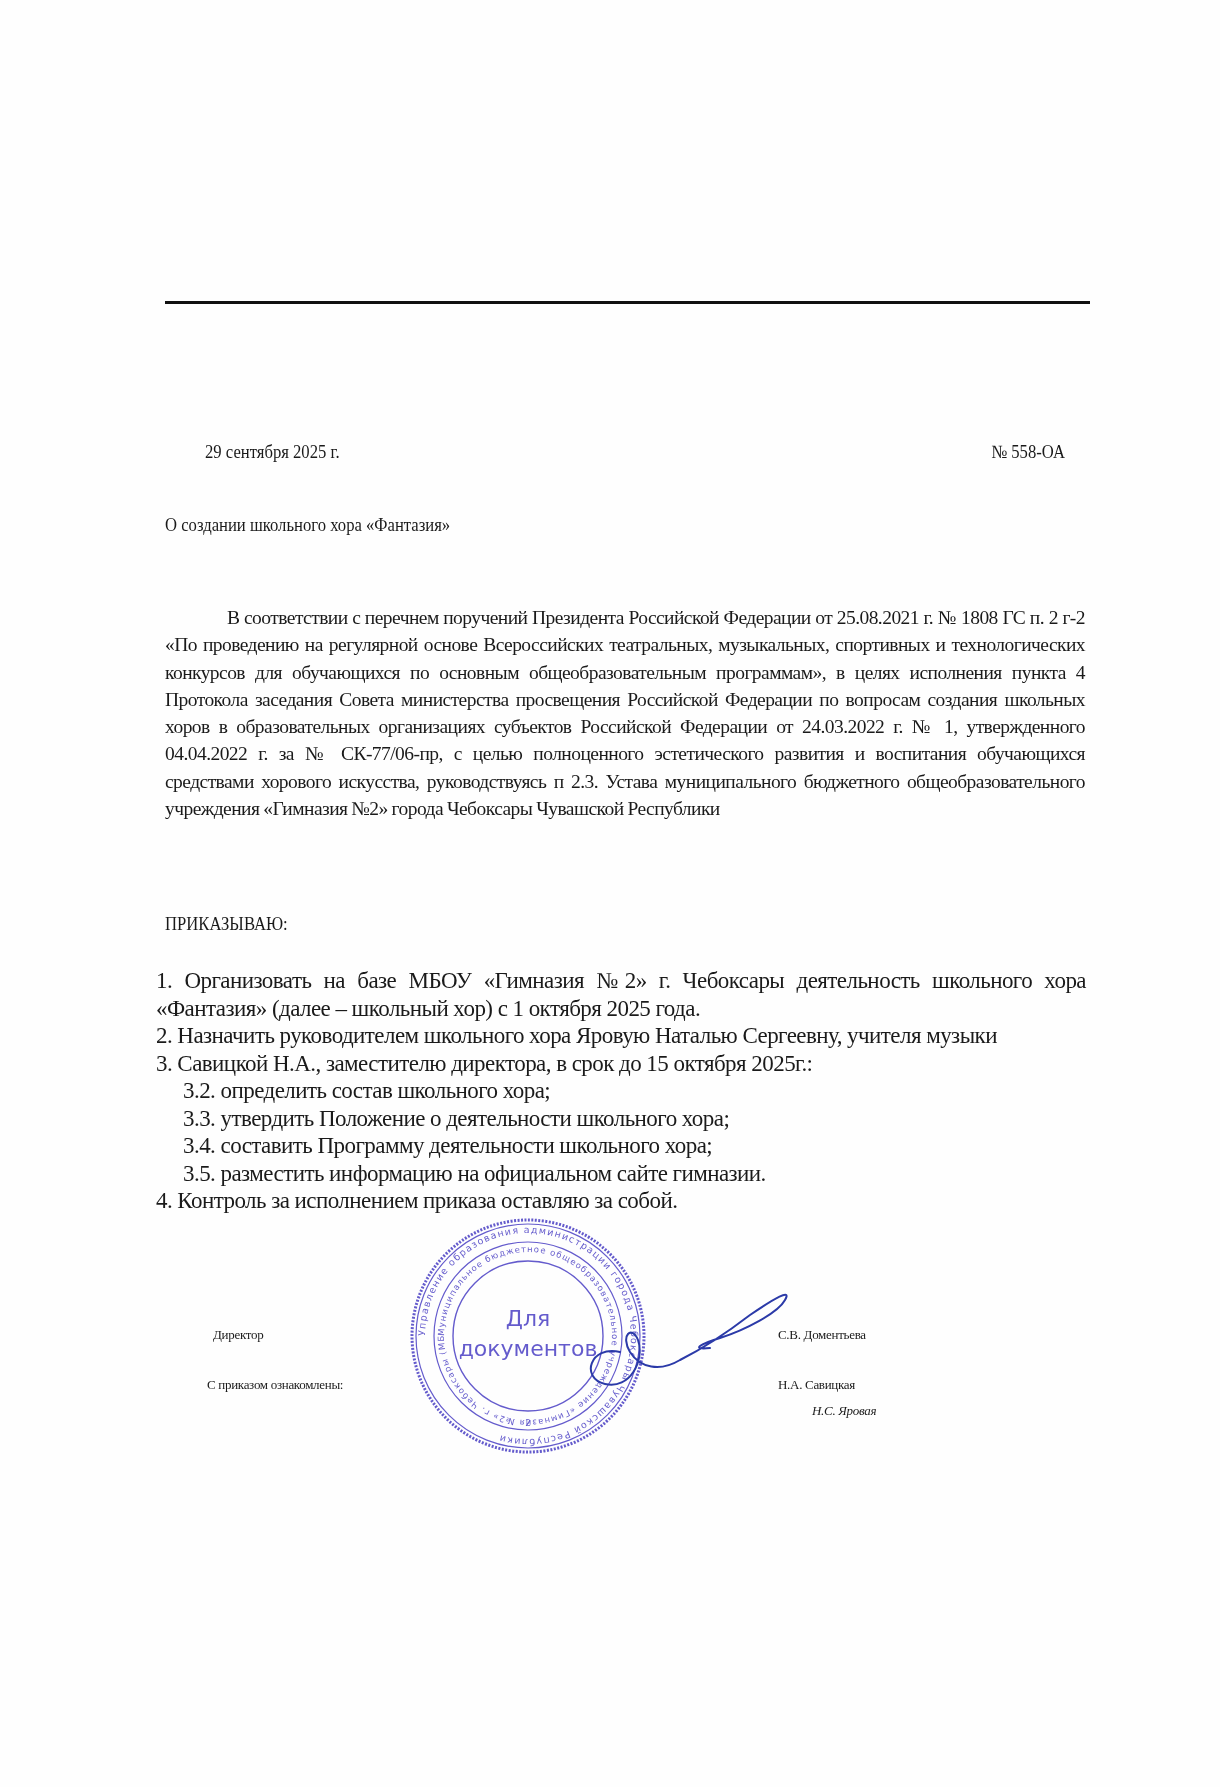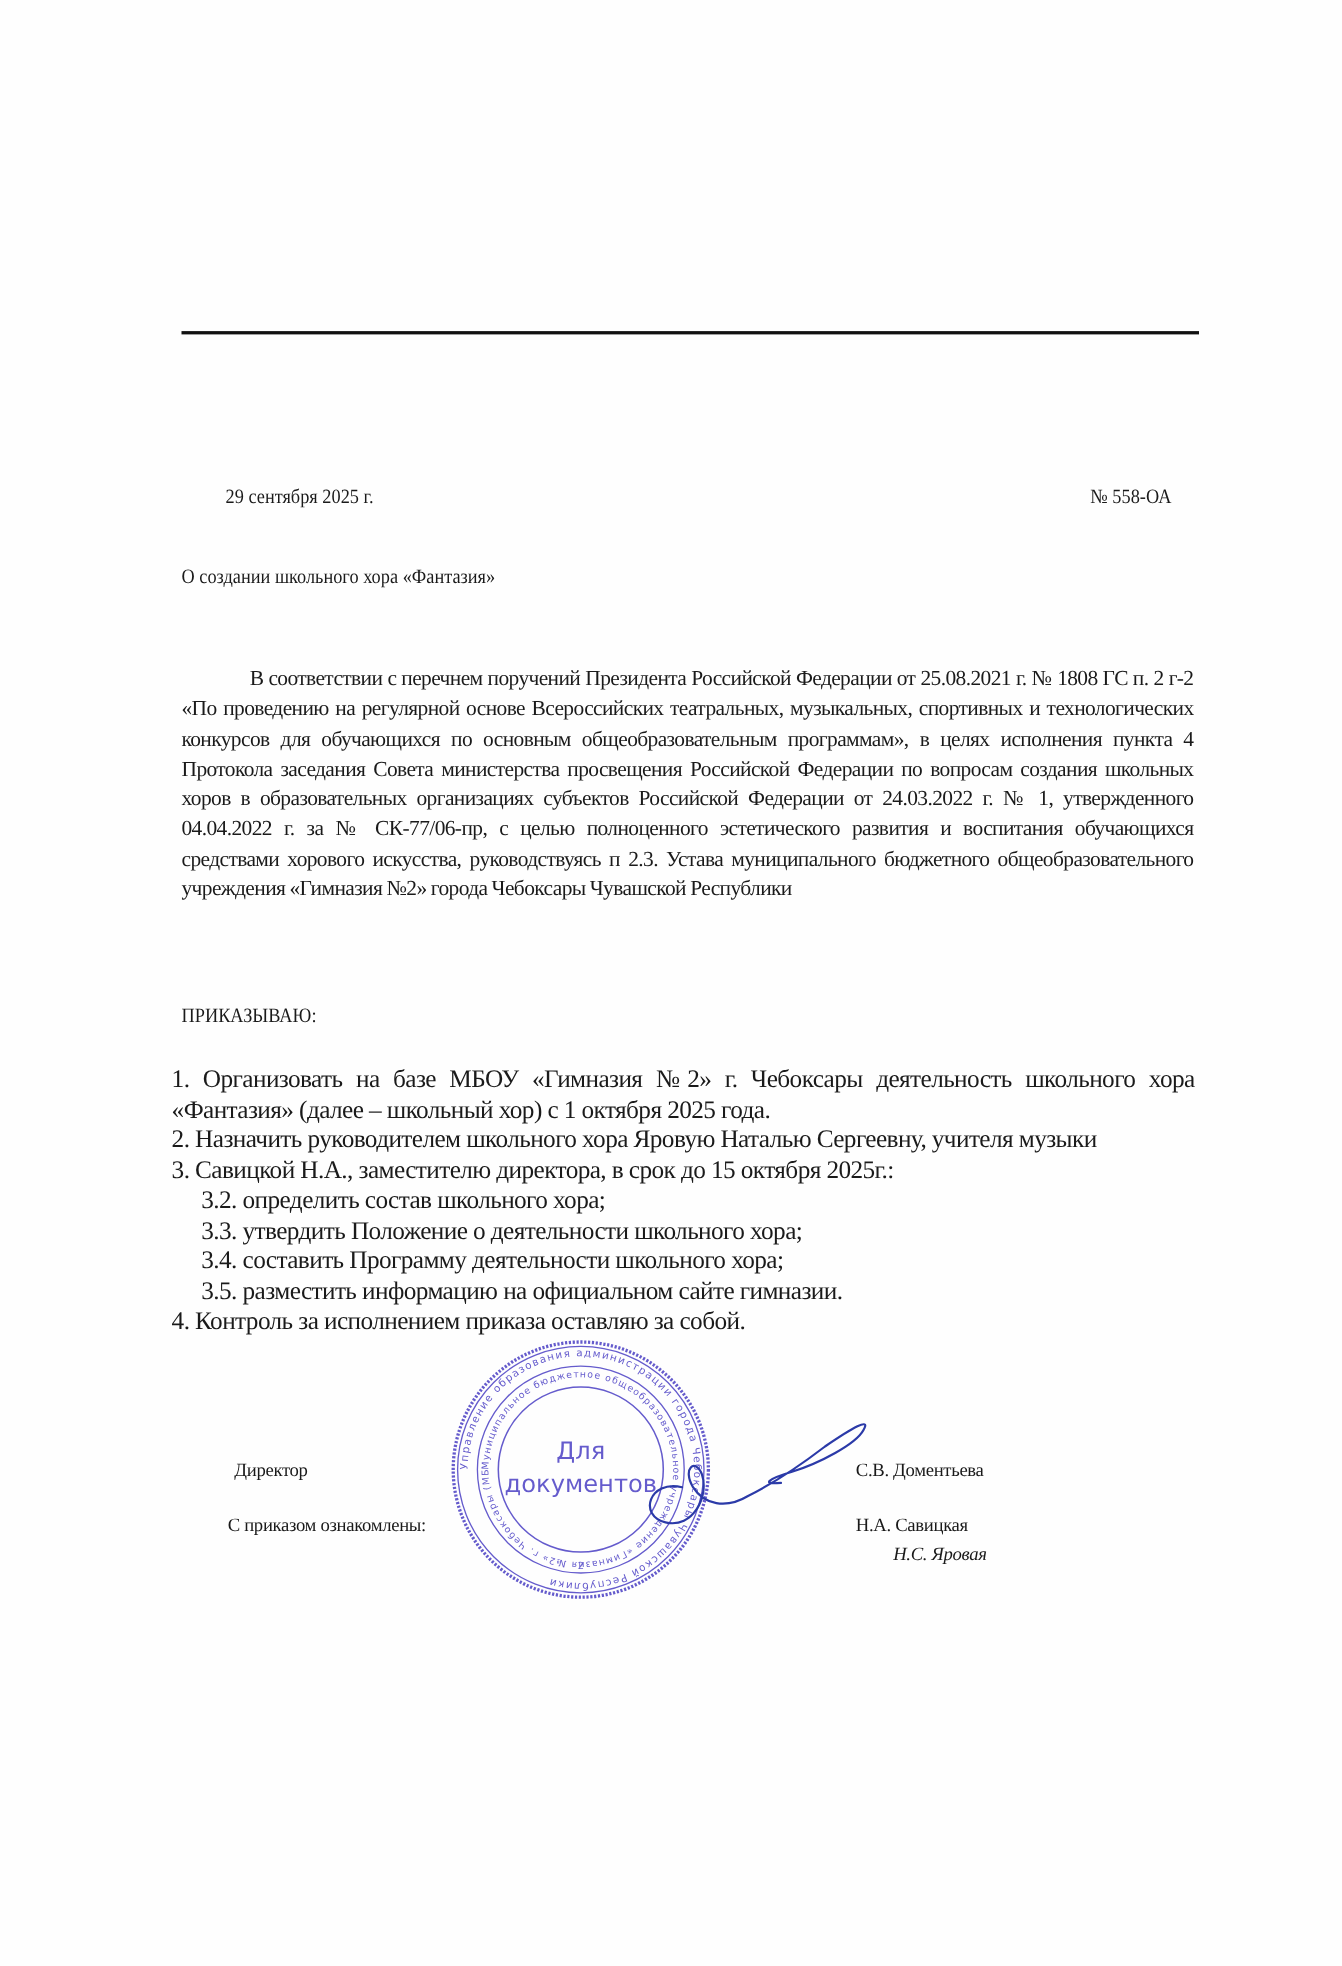--- a/index.html
+++ b/index.html
@@ -111,21 +111,21 @@
       top: 967px;
       font-size: 23px;
       line-height: 27.5px;
       letter-spacing: -0.55px;
     }
     .order-list .item { margin: 0; }
     .order-list .item.justify { text-align: justify; text-align-last: left; }
     .order-list .item.sub { padding-left: 27px; }
     .sign-row {
       position: absolute;
-      font-size: 17px;
+      font-size: 13px;
       letter-spacing: -0.3px;
       white-space: nowrap;
       text-align: right;
     }
     .stamp {
       position: absolute;
       left: 408px;
       top: 1216px;
       width: 240px;
       height: 240px;

